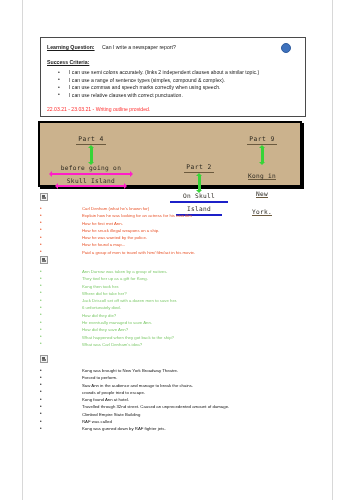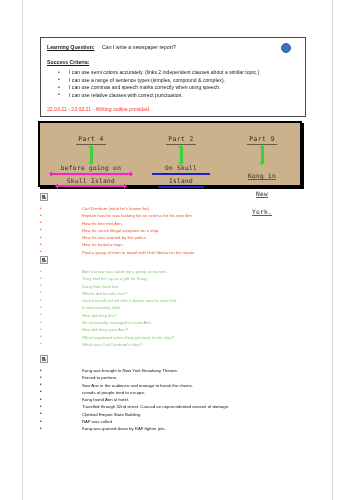--- a/index.html
+++ b/index.html
@@ -107,21 +107,21 @@
     background: #cbb28d;
     border: 2px solid #000000;
     box-sizing: border-box;
     box-shadow: 2px 2px 0 #000000;
   }
   .diagram-col {
     position: absolute;
     top: 4px;
   }
   .col1 { left: 8px;  width: 86px; }
-  .col2 { left: 110px; width: 62px; }
+  .col2 { left: 128px; width: 62px; margin-top: 28px; }
   .col3 { left: 198px; width: 48px; }
 
   .part-title {
     font-family: "DejaVu Sans Mono", monospace;
     font-size: 6.4px;
     color: #2e2a22;
     text-align: center;
     border-bottom: 1px solid #6b5a3e;
     display: inline-block;
     padding: 0 2px 0.5px 2px;

